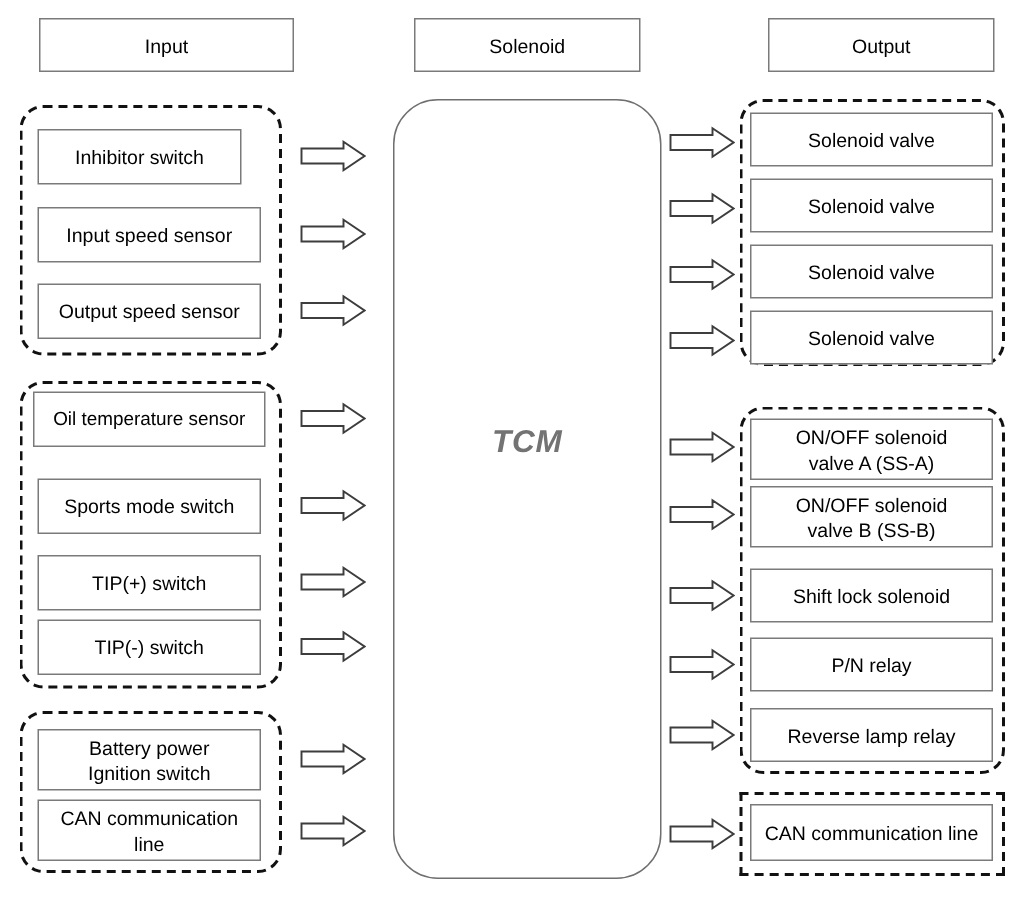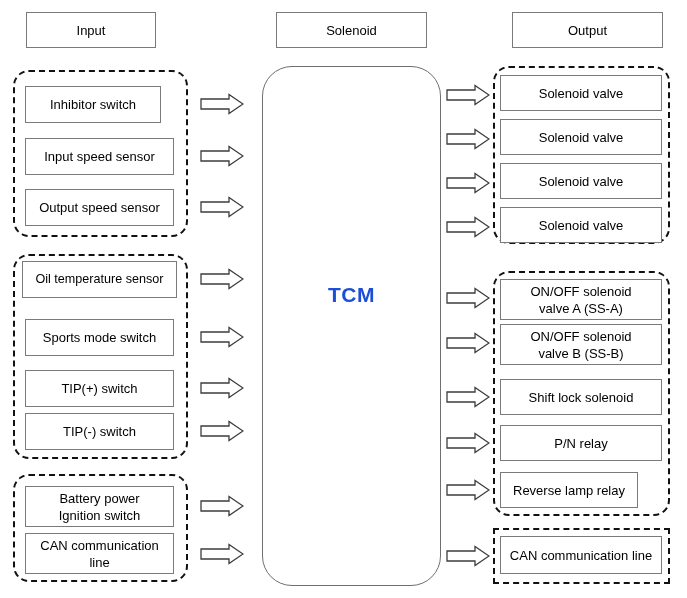--- a/index.html
+++ b/index.html
@@ -70,38 +70,39 @@
     background: #ffffff;
   }
   #tcm-label {
     position: absolute;
     left: 262px;
     top: 283px;
     width: 179px;
     text-align: center;
     font-size: 21px;
     font-weight: bold;
-    color: #1d4ed8;
+    color: #737373;
     letter-spacing: 0.5px;
+    font-style: italic;
   }
 
   
   .arrow {
     position: absolute;
     width: 44px;
     height: 22px;
   }
   .arrow svg { display: block; width: 44px; height: 22px; }
 </style>
 </head>
 <body>
 
 <div id="canvas">
 
-  <div class="header-box" style="left:26px; top:12px; width:130px;">
+  <div class="header-box" style="left:26px; top:12px; width:170px;">
     <span>Input</span>
   </div>
 
   <div class="header-box" style="left:276px; top:12px; width:151px;">
     <span>Solenoid</span>
   </div>
 
   <div class="header-box" style="left:512px; top:12px; width:151px;">
     <span>Output</span>
   </div>
@@ -268,21 +269,21 @@
   <div class="item-box" style="left:500px; top:324px; width:162px; height:41px; white-space:pre-line;">
     <span>ON/OFF solenoid
 valve B (SS-B)</span>
   </div>
   <div class="item-box" style="left:500px; top:379px; width:162px; height:36px;">
     <span>Shift lock solenoid</span>
   </div>
   <div class="item-box" style="left:500px; top:425px; width:162px; height:36px;">
     <span>P/N relay</span>
   </div>
-  <div class="item-box" style="left:500px; top:472px; width:138px; height:36px;">
+  <div class="item-box" style="left:500px; top:472px; width:162px; height:36px;">
     <span>Reverse lamp relay</span>
   </div>
 
   <div class="group-frame sharp" style="left:493px; top:528px; width:177px; height:56px;"></div>
 
   <div class="item-box" style="left:500px; top:536px; width:162px; height:38px;">
     <span>CAN communication line</span>
   </div>
 
 </div>

